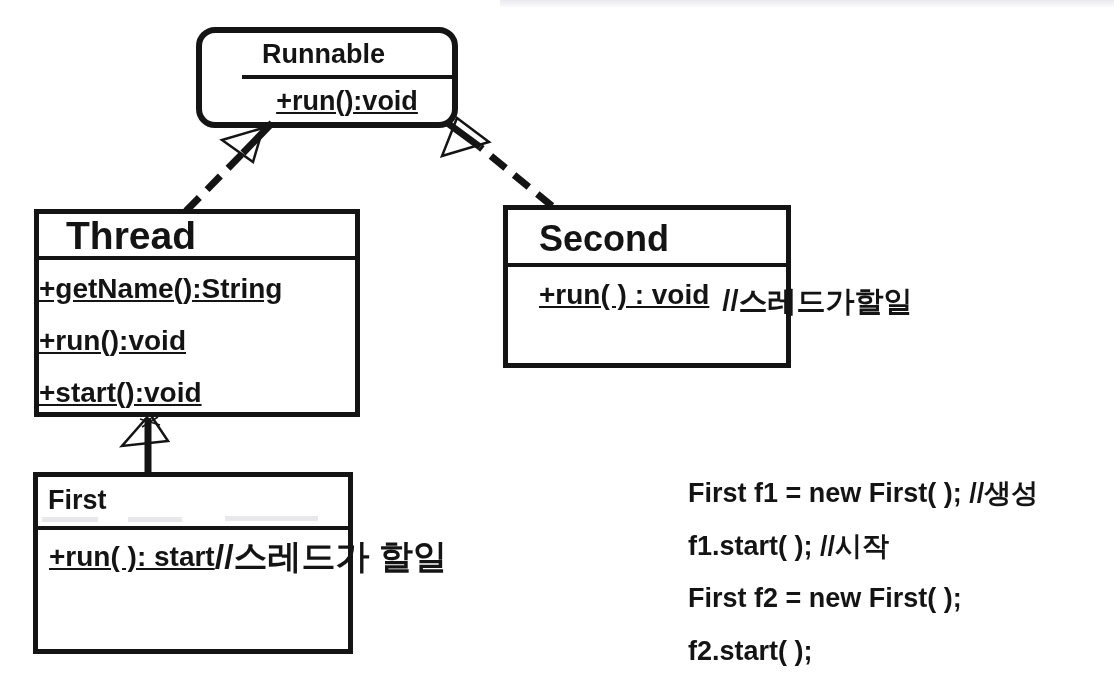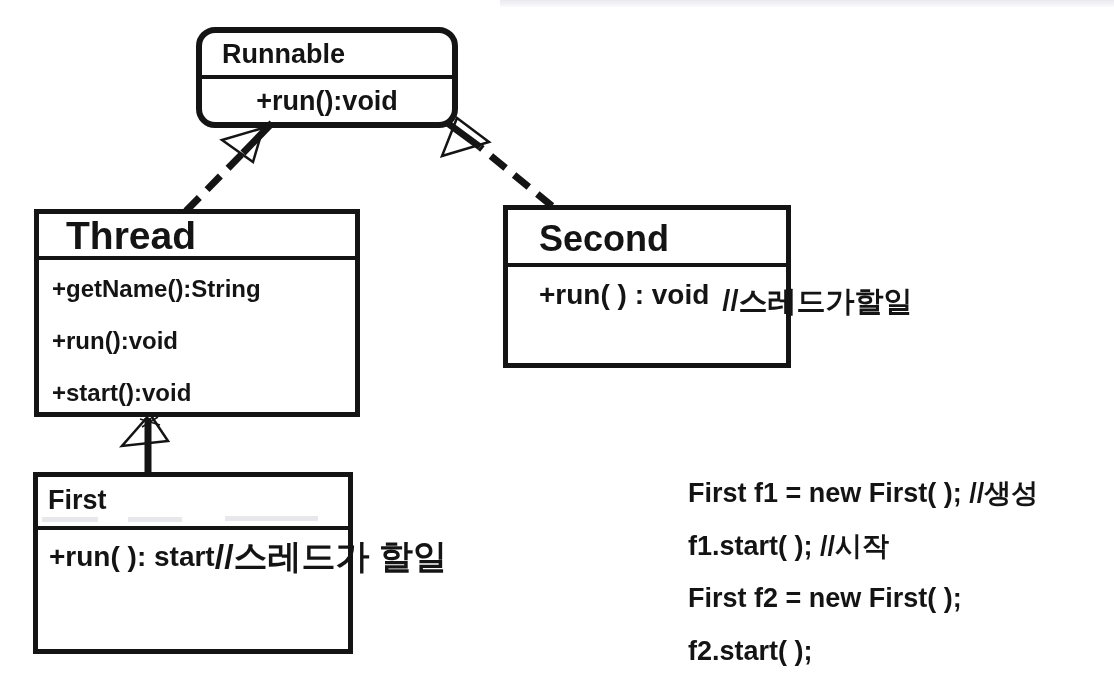--- a/index.html
+++ b/index.html
@@ -14,40 +14,40 @@
   }
   .uml-box{
     position:absolute;border:5px solid #141414;background:#ffffff;
     box-sizing:border-box;z-index:2;
   }
   .uml-box .title{
     border-bottom:4px solid #141414;white-space:nowrap;
   }
   .rounded{border-radius:19px;border-width:6px;}
   
-  #box-runnable{left:196px;top:27px;width:262px;height:101px;}
+  #box-runnable{left:196px;top:27px;width:262px;height:101px;padding-left:40px;}
   #box-runnable .title{height:42px;line-height:42px;padding-left:20px;font-size:27px;}
   #box-runnable .method-row{line-height:45px;text-align:center;font-size:27px;}
   
   #box-thread{left:34px;top:209px;width:326px;height:208px;}
   #box-thread .title{height:42px;line-height:44px;padding-left:27px;font-size:39px;}
   #box-thread .methods{padding-top:3px;}
-  #box-thread .method-row{line-height:52px;padding-left:13px;font-size:24px;white-space:nowrap;}
+  #box-thread .method-row{line-height:52px;font-size:28px;white-space:nowrap;}
   
   #box-second{left:503px;top:205px;width:288px;height:163px;}
   #box-second .title{height:53px;line-height:58px;padding-left:31px;font-size:36px;}
   #box-second .method-row{margin-top:7px;line-height:40px;padding-left:31px;font-size:28px;white-space:nowrap;width:max-content;}
   
   #box-first{left:33px;top:472px;width:320px;height:182px;}
   #box-first .title{height:49px;line-height:47px;padding-left:10px;font-size:27px;}
   #box-first .method-row{margin-top:4px;line-height:40px;padding-left:11px;font-size:28px;white-space:nowrap;width:max-content;}
   .kr-comment{display:inline-block;position:relative;font-size:29px;}
   #box-second .kr-comment{top:7px;margin-left:13px;}
   #box-first .kr-comment{top:2px;font-size:34px;}
-  .method-row{overflow:visible;}
+  .method-row{overflow:visible;text-decoration:underline;}
   
   .code-block{
     position:absolute;left:688px;top:467px;font-size:27px;line-height:52.5px;
     white-space:nowrap;z-index:2;
   }
   
   .connector-layer{position:absolute;left:0;top:0;z-index:5;pointer-events:none;}
   
   .smudge{position:absolute;height:5px;background:#d4d4dc;opacity:.55;z-index:3;}
   .smudge.s1{left:42px;top:517px;width:56px;}

